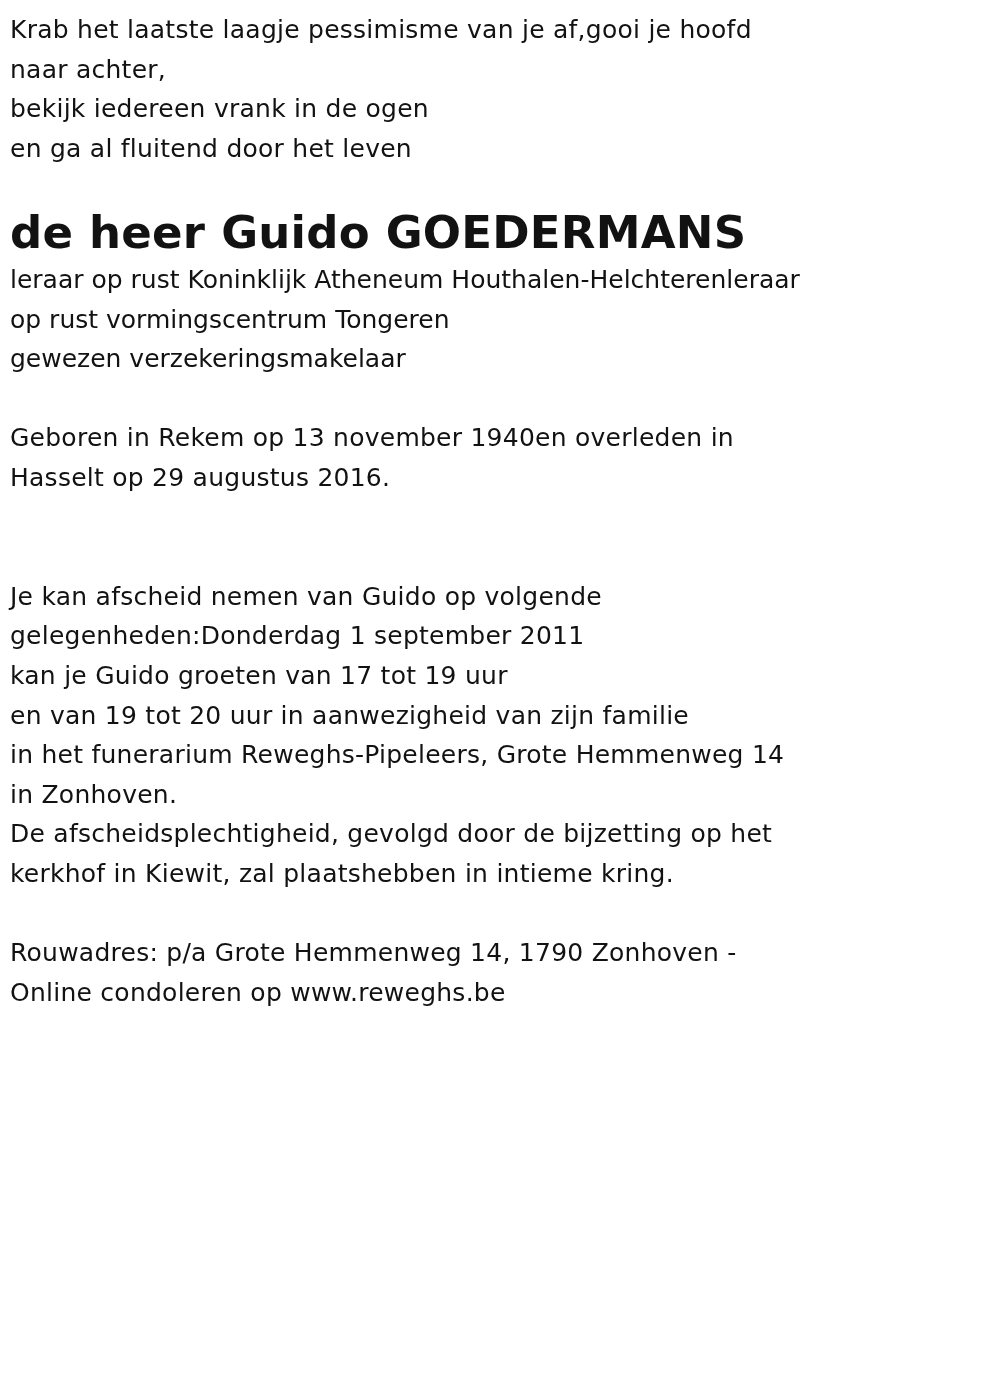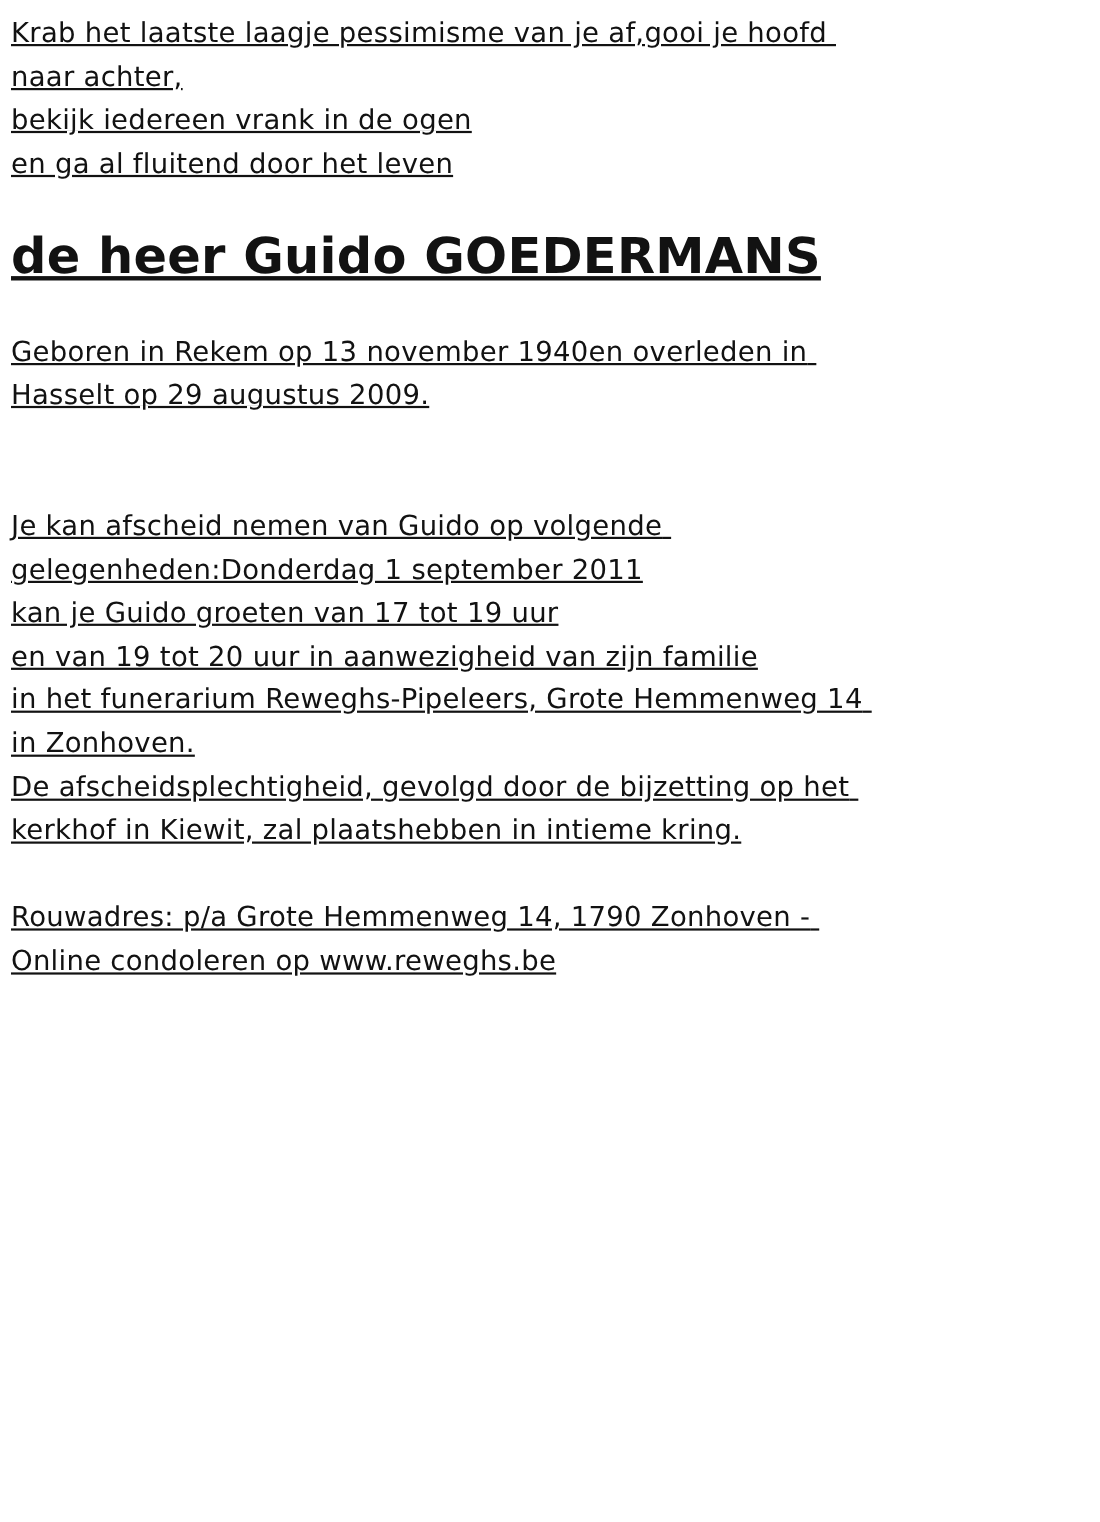--- a/index.html
+++ b/index.html
@@ -11,21 +11,20 @@
     width: 1000px;
     min-height: 1384px;
     font-family: "DejaVu Sans", sans-serif;
     color: #121212;
     -webkit-font-smoothing: antialiased;
   }
   .notice {
     box-sizing: border-box;
     width: 832px;
     padding: 10px 18px 0 10px;
-    text-decoration: underline;
   }
   .block {
     font-size: 25px;
     line-height: 39.6px;
     font-weight: 400;
     letter-spacing: 0.01em;
     white-space: pre-wrap;
     word-wrap: break-word;
   }
   .spacer {
@@ -53,24 +52,26 @@
 <div class="notice">
 
   <div class="block">Krab het laatste laagje pessimisme van je af,gooi je hoofd naar achter,
 bekijk iedereen vrank in de ogen
 en ga al fluitend door het leven</div>
 
   <div class="spacer"></div>
 
   <h1 class="deceased-name">de heer Guido GOEDERMANS</h1>
 
+  <div class="roles">leraar op rust Koninklijk Atheneum Houthalen-Helchterenleraar op rust vormingscentrum Tongeren
+gewezen verzekeringsmakelaar</div>
 
   <div class="spacer"></div>
 
-  <div class="block">Geboren in Rekem op 13 november 1940en overleden in Hasselt op 29 augustus 2009.</div>
+  <div class="block">Geboren in Rekem op 13 november 1940en overleden in Hasselt op 29 augustus 2016.</div>
 
   <div class="spacer"></div>
 
 
   <div class="spacer"></div>
 
   <div class="block">Je kan afscheid nemen van Guido op volgende gelegenheden:Donderdag 1 september 2011
 kan je Guido groeten van 17 tot 19 uur
 en van 19 tot 20 uur in aanwezigheid van zijn familie
 in het funerarium Reweghs-Pipeleers, Grote Hemmenweg 14 in Zonhoven.

